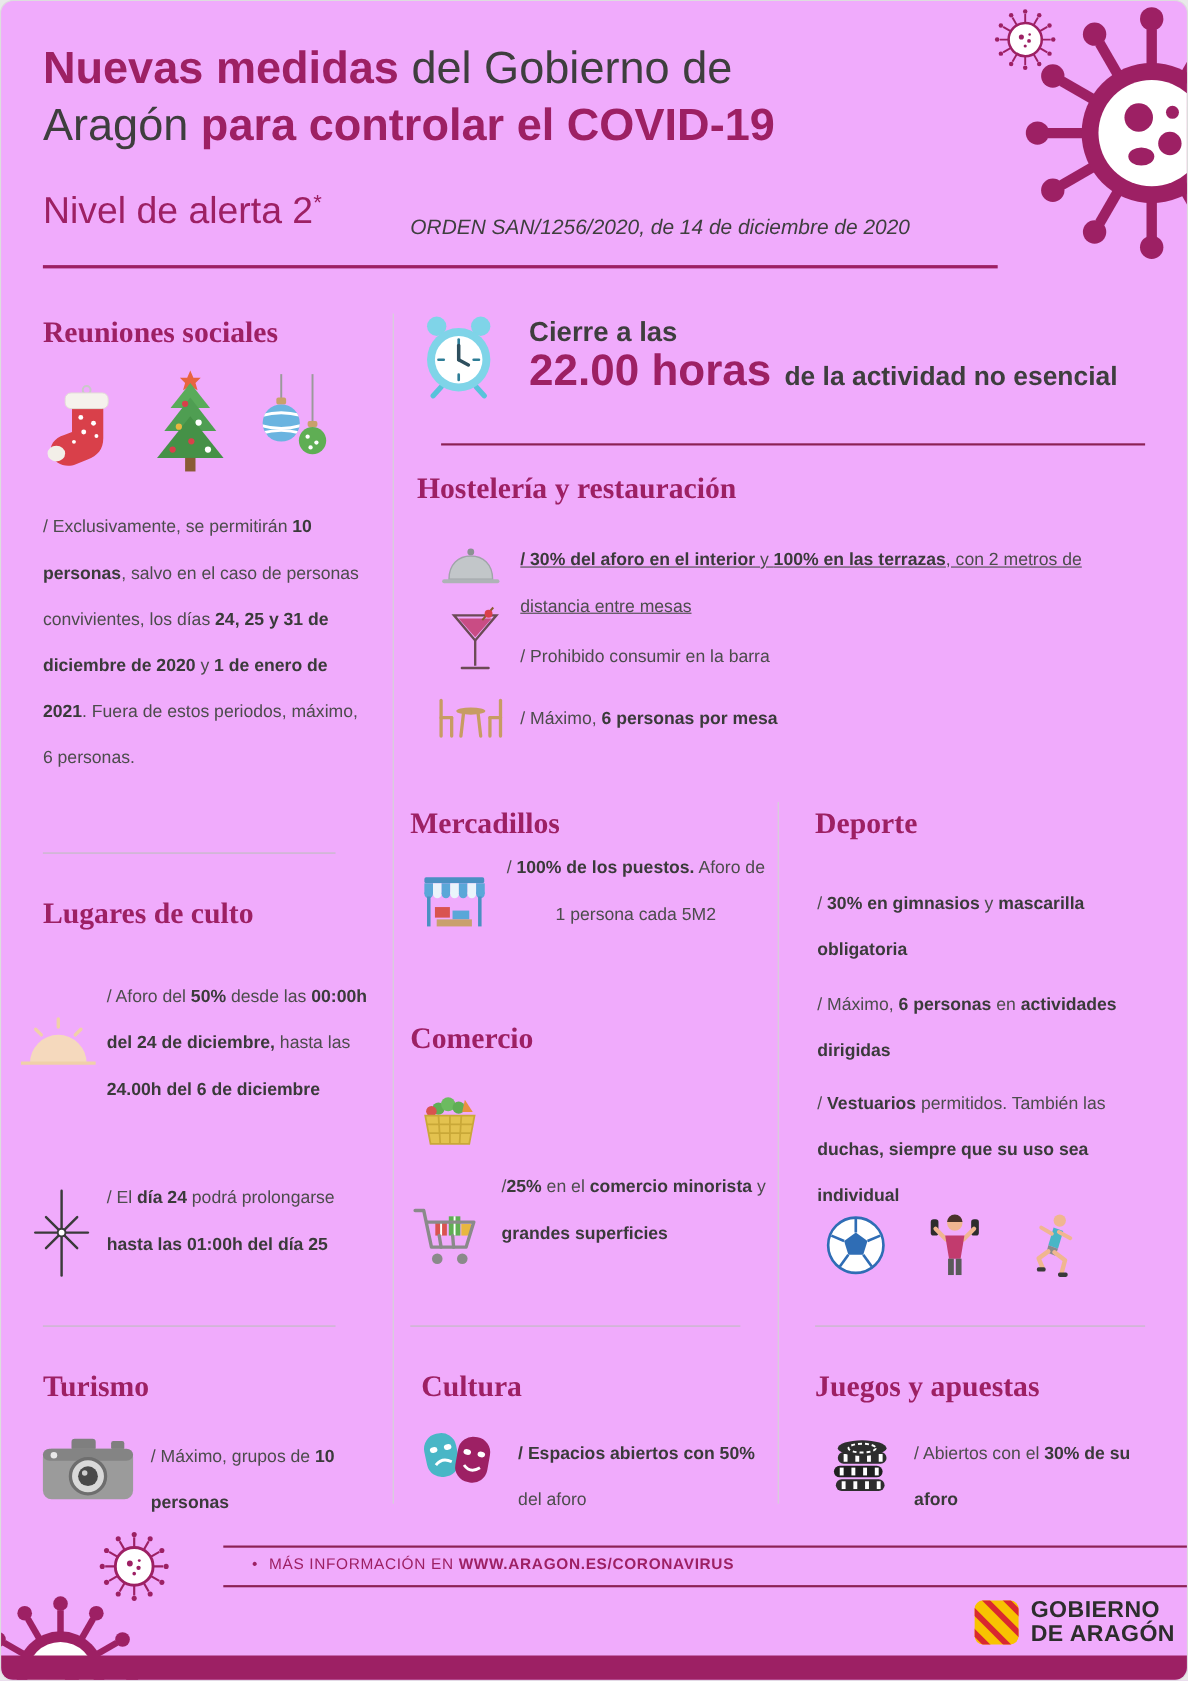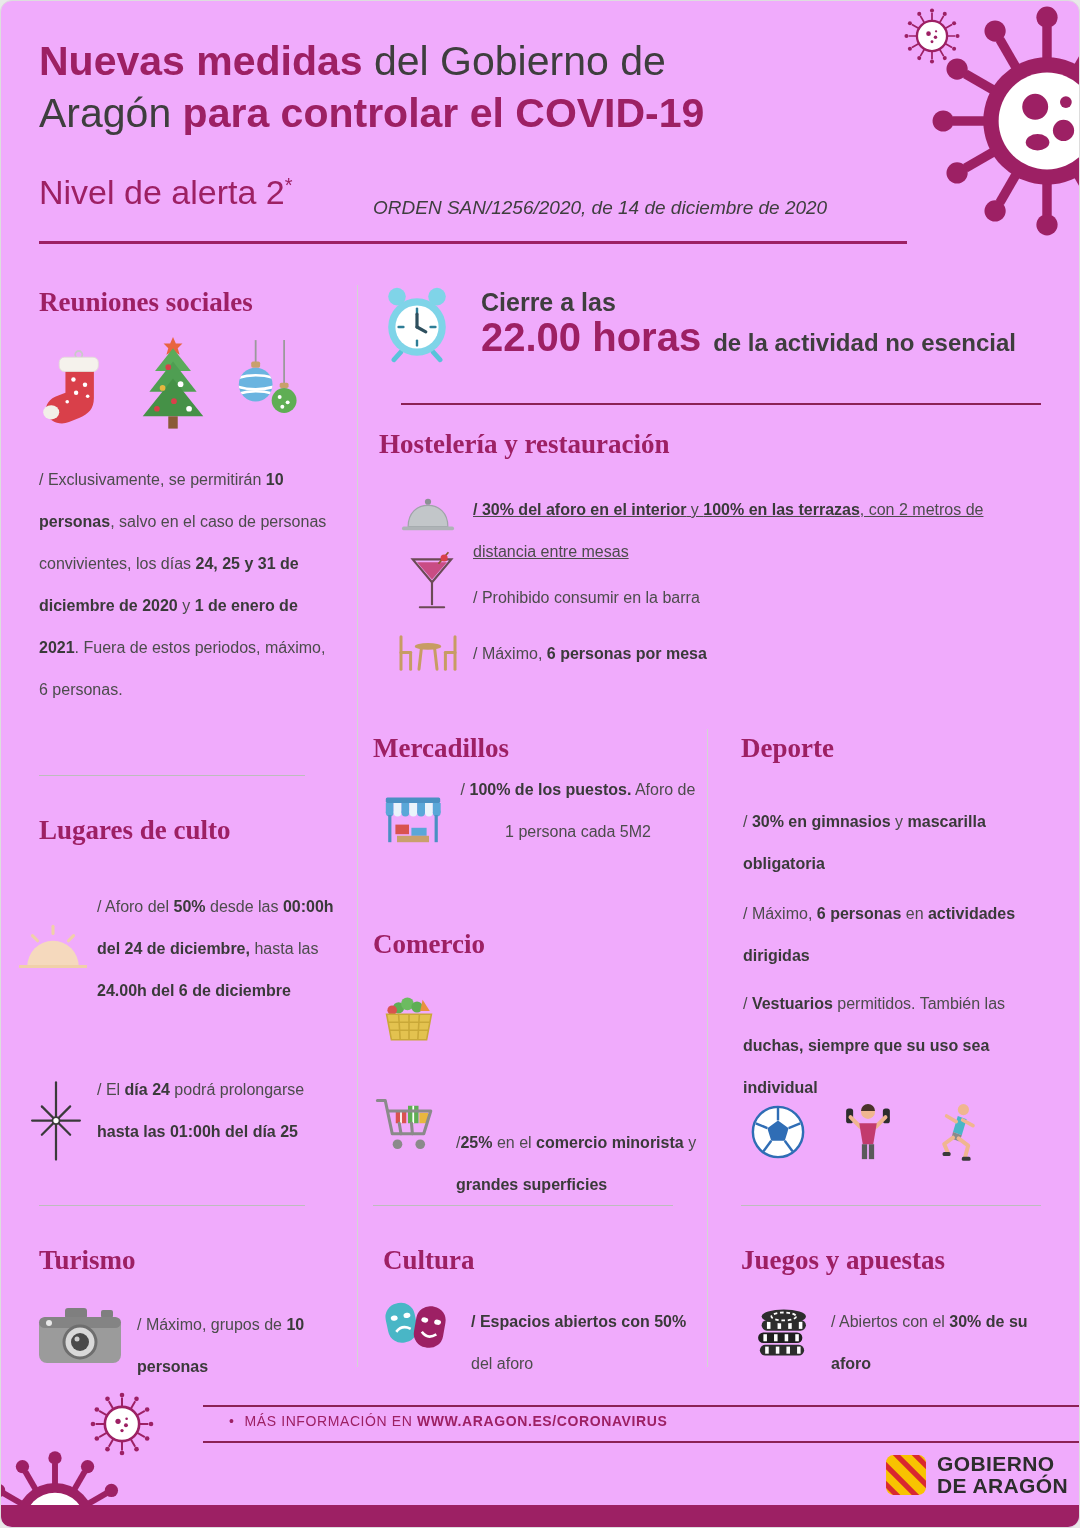--- a/index.html
+++ b/index.html
@@ -65,21 +65,21 @@
   #host-t3{left:472px;top:632px;width:560px;}
 
   
   #merc-h{left:372px;top:732px;}
   #market-icon{left:380px;top:790px;}
   #merc-t1{left:458px;top:768px;width:238px;text-align:center;}
   #comercio-h{left:372px;top:928px;}
   #basket-icon{left:376px;top:986px;}
   #com-t1{left:458px;top:994px;width:242px;}
   #cart-icon{left:372px;top:1088px;}
-  #com-t2{left:455px;top:1121px;width:248px;}
+  #com-t2{left:455px;top:1058px;width:248px;}
   #mdiv1{left:372px;top:1204px;width:300px;}
   #cultura-h{left:382px;top:1244px;}
   #masks-icon{left:376px;top:1294px;}
   #cult-t1{left:470px;top:1300px;width:232px;}
 
   
   #deporte-h{left:740px;top:732px;}
   #dep-t1{left:742px;top:800px;width:302px;}
   #dep-t2{left:742px;top:892px;width:302px;}
   #dep-t3{left:742px;top:982px;width:308px;}

